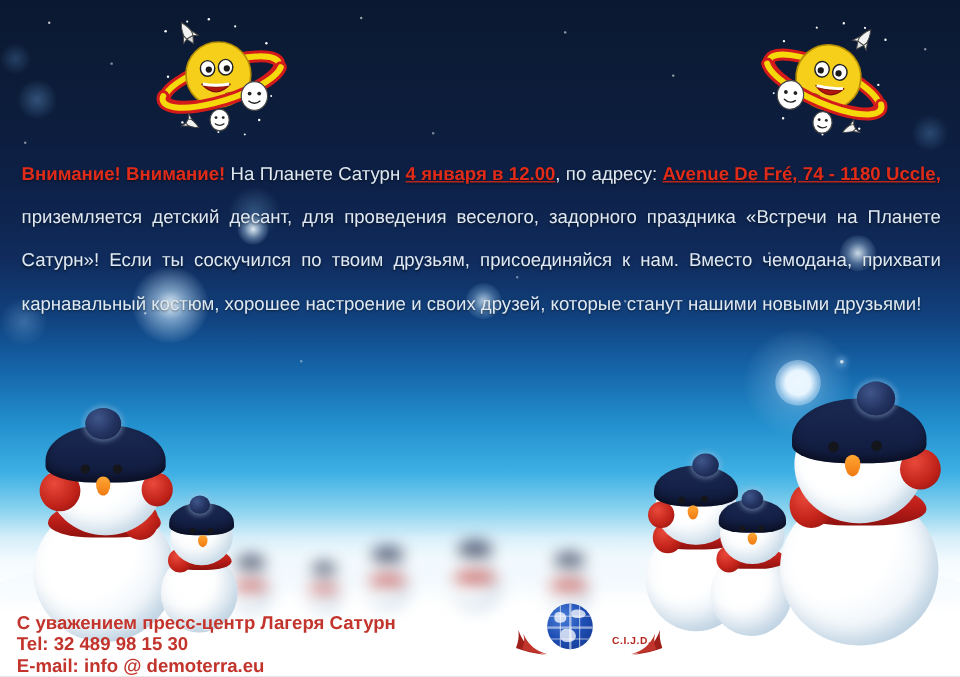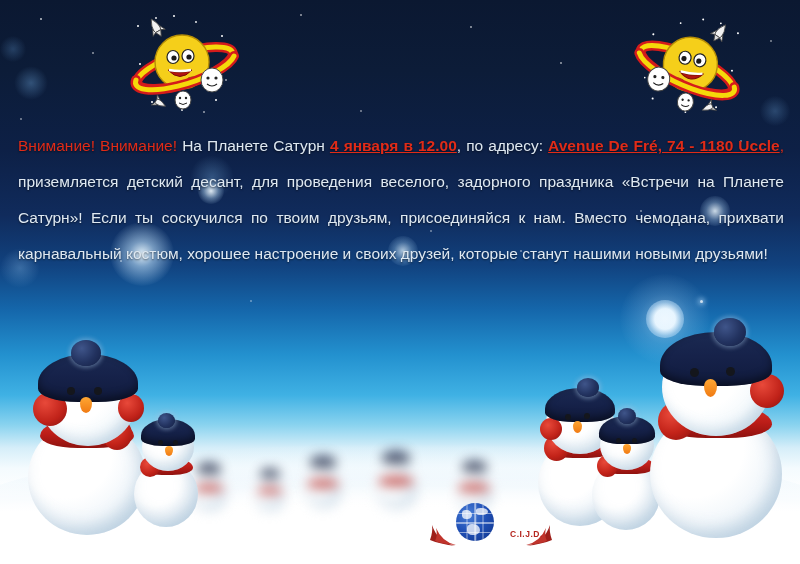--- a/index.html
+++ b/index.html
@@ -78,21 +78,21 @@
     top: 128px;
     width: 766px;
     color: #dfe9f2;
     font-size: 15.5px;
     line-height: 36px;
     text-align: justify;
     text-shadow: 0 1px 2px rgba(0,0,0,.55);
   }
   .body-text .hl {
     color: #e02b18;
-    font-weight: normal;
+    font-weight: bold;
   }
   .body-text .hl-u {
     color: #e02b18;
     font-weight: bold;
     text-decoration: underline;
   }
 
   
   .snow-ground {
     position: absolute;
@@ -500,20 +500,25 @@
     <div class="sm-knot" style="left:16px; top:84px; width:36px; height:38px;"></div>
     <div class="sm-head" style="left:20px; top:20px; width:108px; height:98px;"></div>
     <div class="sm-earmuff" style="left:108px; top:56px; width:34px; height:34px;"></div>
     <div class="sm-hat" style="left:18px; top:14px; width:112px; height:54px;"></div>
     <div class="sm-pom" style="left:72px; top:0px; width:32px; height:28px;"></div>
     <div class="sm-eye" style="left:48px; top:50px; width:9px; height:9px;"></div>
     <div class="sm-eye" style="left:84px; top:49px; width:9px; height:9px;"></div>
     <div class="sm-nose" style="left:62px; top:61px; width:13px; height:18px;"></div>
   </div>
 
+  <div class="footer-text">
+    <div>С уважением пресс-центр Лагеря Сатурн</div>
+    <div>Tel: 32 489 98 15 30</div>
+    <div>E-mail: info @ demoterra.eu</div>
+  </div>
 
   <div class="logo">
     <svg class="logo-wing" style="left:6px;" viewBox="0 0 52 26" aria-hidden="true">
       <path d="M2 2 q6 18 24 21 q-16 -2 -26 -6 q3 -8 2 -15 z" fill="#9e1f1a"></path>
       <path d="M6 5 q6 14 20 17 q-13 -1 -21 -4 q3 -6 1 -13 z" fill="#c0342c"></path>
     </svg>
     <svg class="logo-wing" style="left:76px; transform:scaleX(-1);" viewBox="0 0 52 26" aria-hidden="true">
       <path d="M2 2 q6 18 24 21 q-16 -2 -26 -6 q3 -8 2 -15 z" fill="#9e1f1a"></path>
       <path d="M6 5 q6 14 20 17 q-13 -1 -21 -4 q3 -6 1 -13 z" fill="#c0342c"></path>
     </svg>

